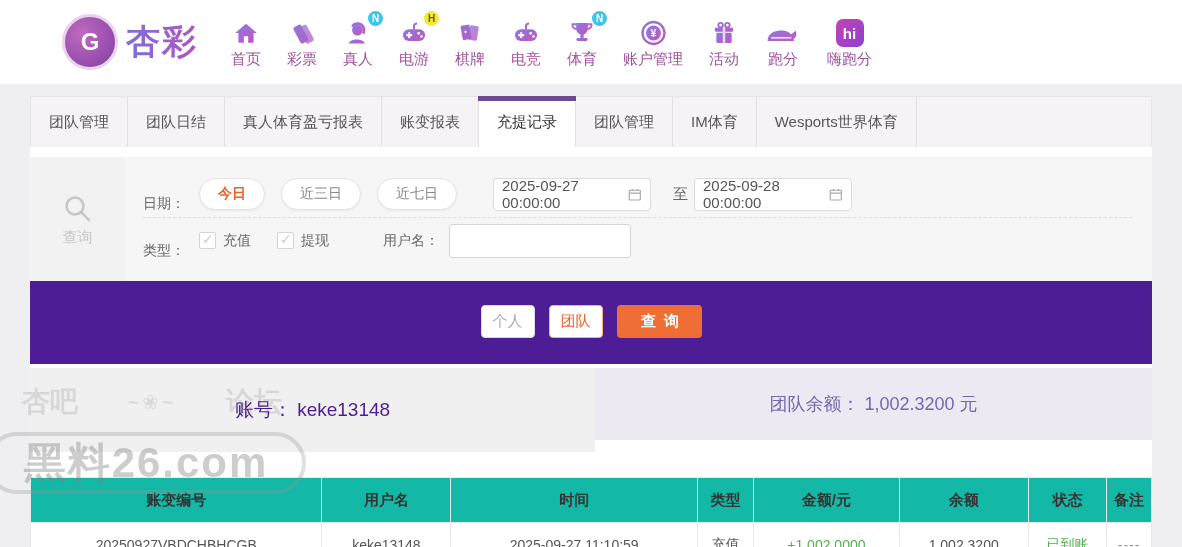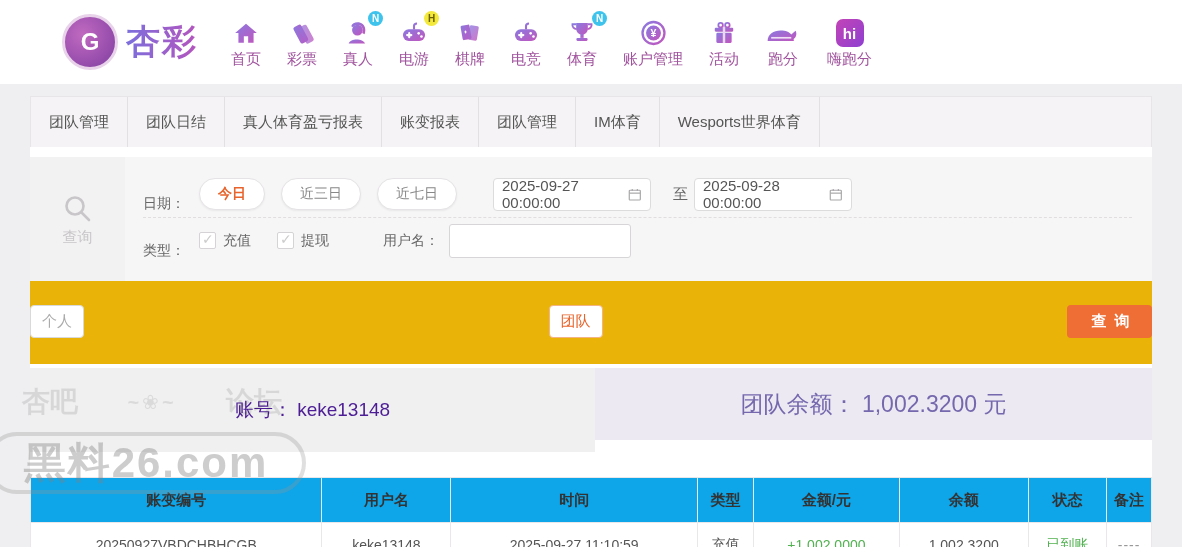--- a/index.html
+++ b/index.html
@@ -60,38 +60,38 @@
   .checkwrap { display:flex; align-items:center; margin-right:26px; cursor:pointer; }
   .checkbox { width:17px; height:17px; background:#fff; border:1px solid #d5d3d5; border-radius:2px;
     position:relative; margin-right:7px; }
   .checkbox.checked::after { content:"✓"; position:absolute; left:2px; top:-2px; color:#ccc; font-size:14px; }
   .checklabel { font-size:14px; color:#666; }
   .userlabel { font-size:14px; color:#666; margin:0 10px 0 28px; }
   .userinput { width:182px; height:34px; border:1px solid #d7d5d7; border-radius:3px; background:#fff;
     font-size:14px; padding:0 8px; outline:none; }
 
   
-  .actions { display:flex; justify-content:space-between; align-items:center; padding:24px 0 26px 0; gap:2px;
-    background:#eab308; }
+  .actions { display:flex; justify-content:center; align-items:center; padding:24px 0 26px 0; gap:14px;
+    background:#4c1d95; }
   .btn { height:33px; border-radius:4px; font-size:15px; cursor:pointer; background:#fff; }
   .btn-personal { width:54px; border:1px solid #d9d9d9; color:#aaa; }
   .btn-team { width:54px; border:1px solid #f3b383; color:#e8642c; }
   .btn-query { width:85px; border:none; background:#ee6e35; color:#fff; letter-spacing:8px;
     padding-left:10px; font-weight:bold; }
 
   
   .acct-strip { display:flex; margin-top:4px; }
   .acct-left { width:565px; height:84px; background:#f1f0f1; display:flex; align-items:center;
     justify-content:center; font-size:19px; color:#4c1d95; }
   .acct-right { flex:1; height:72px; background:#ece9f3; display:flex; align-items:center;
-    justify-content:center; font-size:23px; color:#7568ad; }
+    justify-content:center; font-size:18px; color:#7568ad; }
 
   
   table { width:100%; border-collapse:collapse; margin-top:25px; background:#fff; }
-  th { background:#0ea5e9; font-size:15px; color:#333; font-weight:bold; }
+  th { background:#14b8a6; font-size:15px; color:#333; font-weight:bold; }
   th,td { border:1px solid #e9e7e9; text-align:center; height:45px; padding:0 4px; }
   td { font-size:14px; color:#555; }
   td.green { color:#52b151; }
   td.muted { color:#999; letter-spacing:1px; }
   col.c1{width:26%} col.c2{width:11.5%} col.c3{width:22%} col.c4{width:5%}
   col.c5{width:13%} col.c6{width:11.5%} col.c7{width:7%} col.c8{width:4%}
 
   
   .wm { position:absolute; pointer-events:none; z-index:50; }
   .wm-forum { left:22px; top:383px; width:260px; color:rgba(0,0,0,0.10); font-weight:bold;
@@ -252,20 +252,21 @@
   </div>
 </div>
 
 <div class="card">
 
   <div class="tabbar">
     <div class="tab">团队管理</div>
     <div class="tab">团队日结</div>
     <div class="tab">真人体育盈亏报表</div>
     <div class="tab">账变报表</div>
+    <div class="tab active">充提记录</div>
     <div class="tab">团队管理</div>
     <div class="tab">IM体育</div>
     <div class="tab">Wesports世界体育</div>
     <div class="tab tab-fill"></div>
   </div>
 
   <div class="card-body">
 
     <div class="filter">
       <div class="filter-side">

